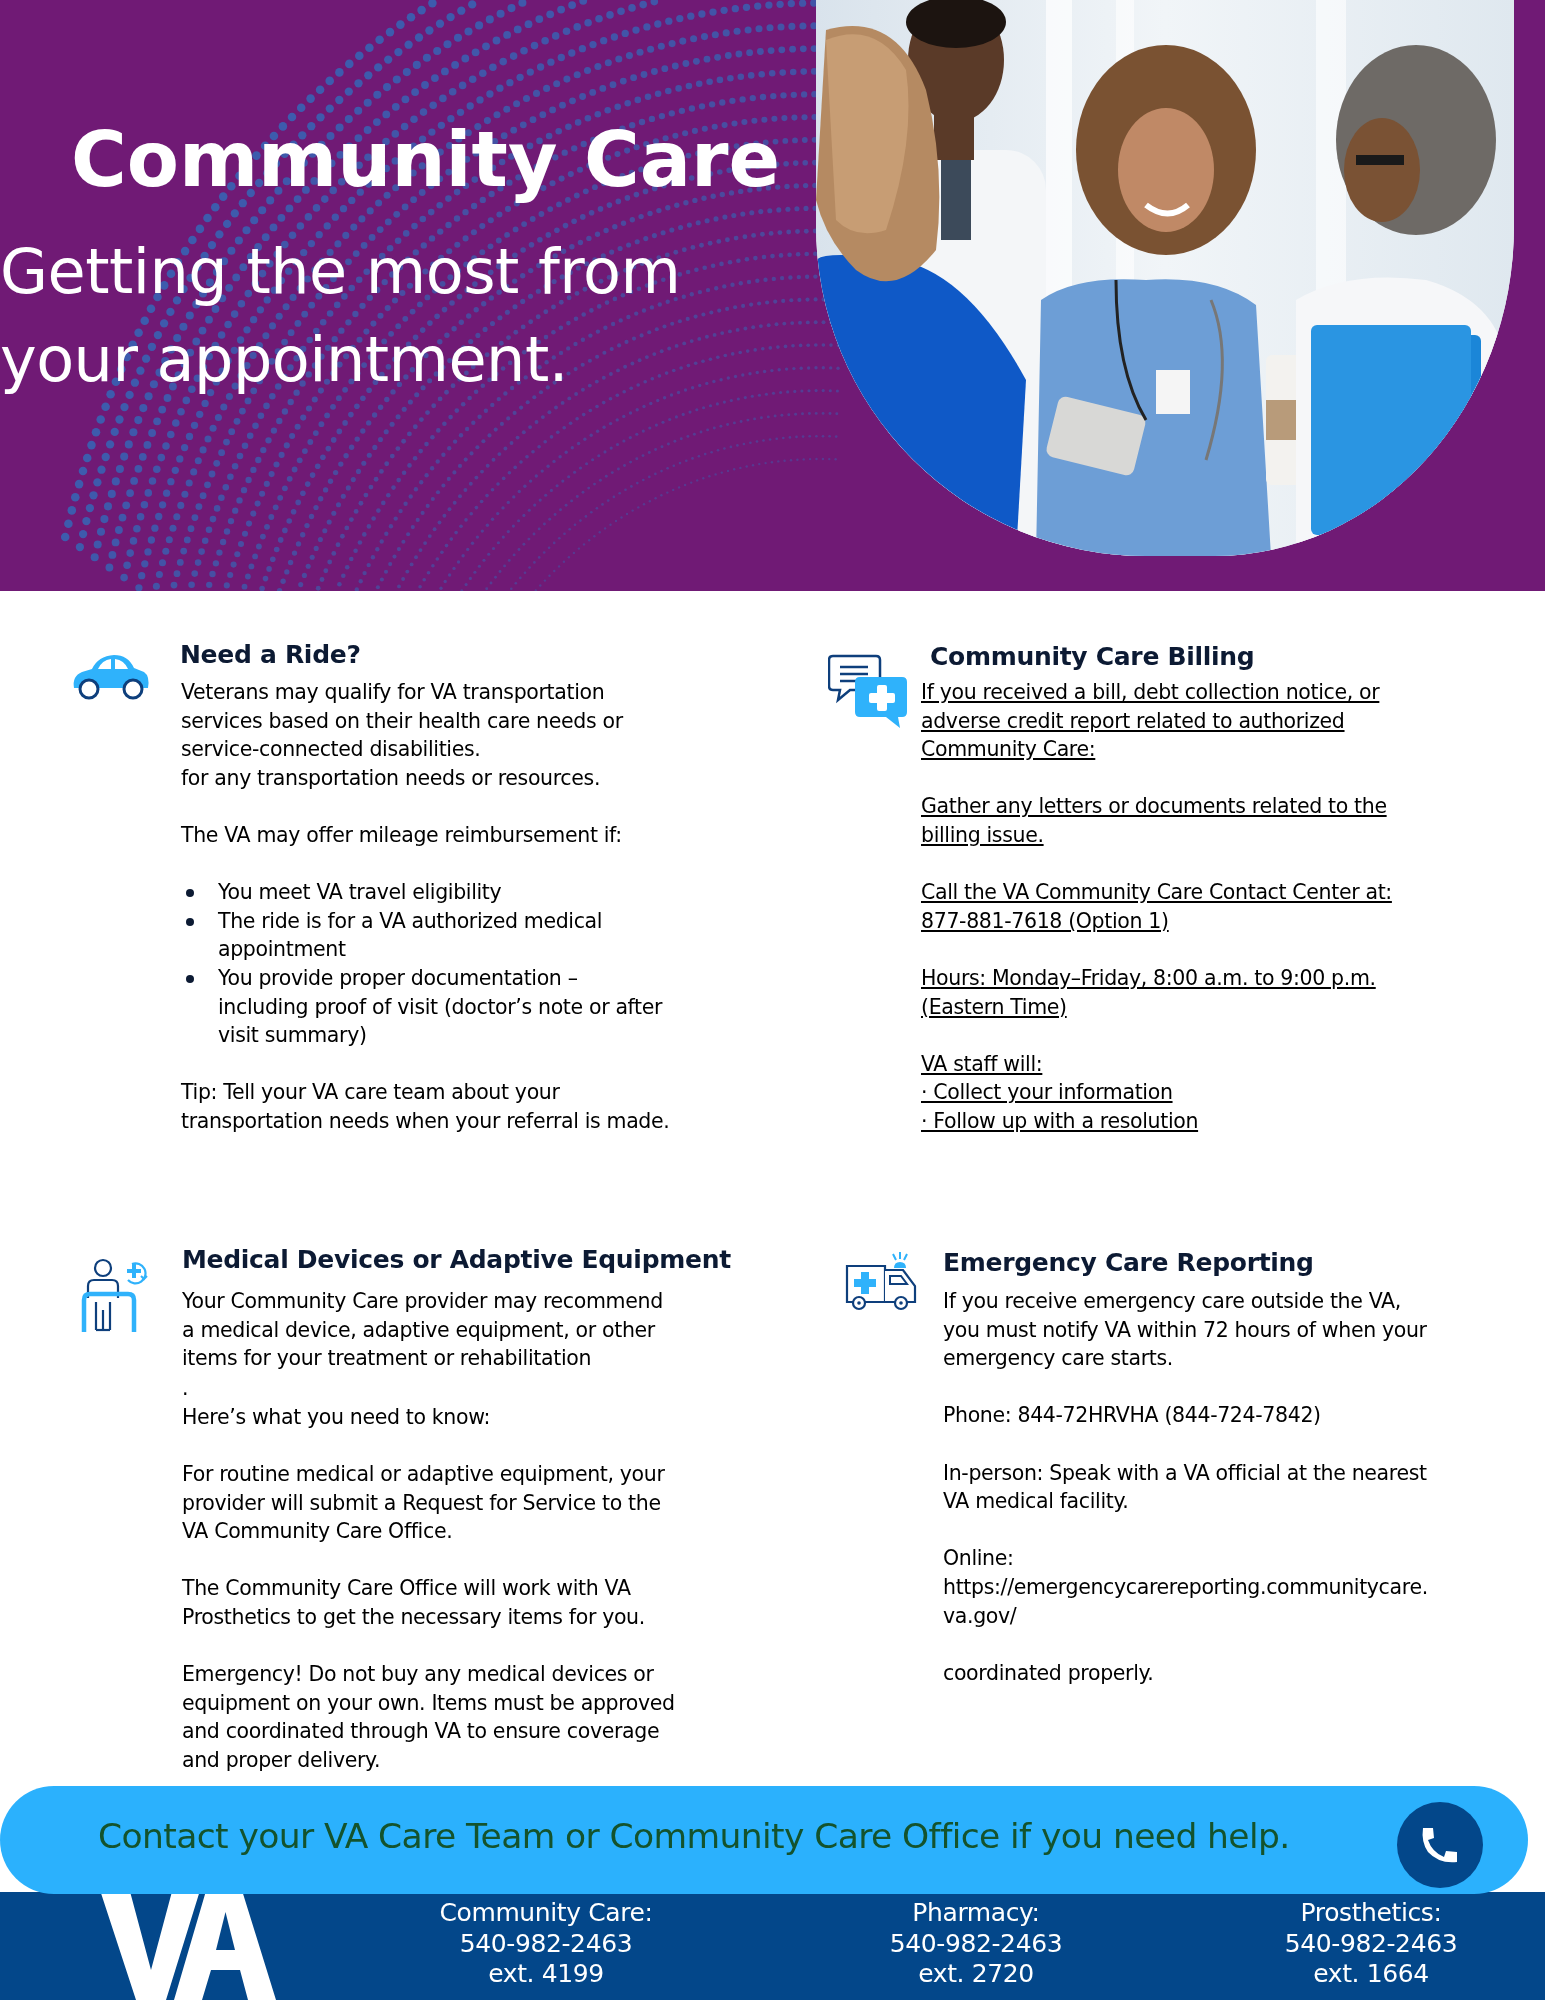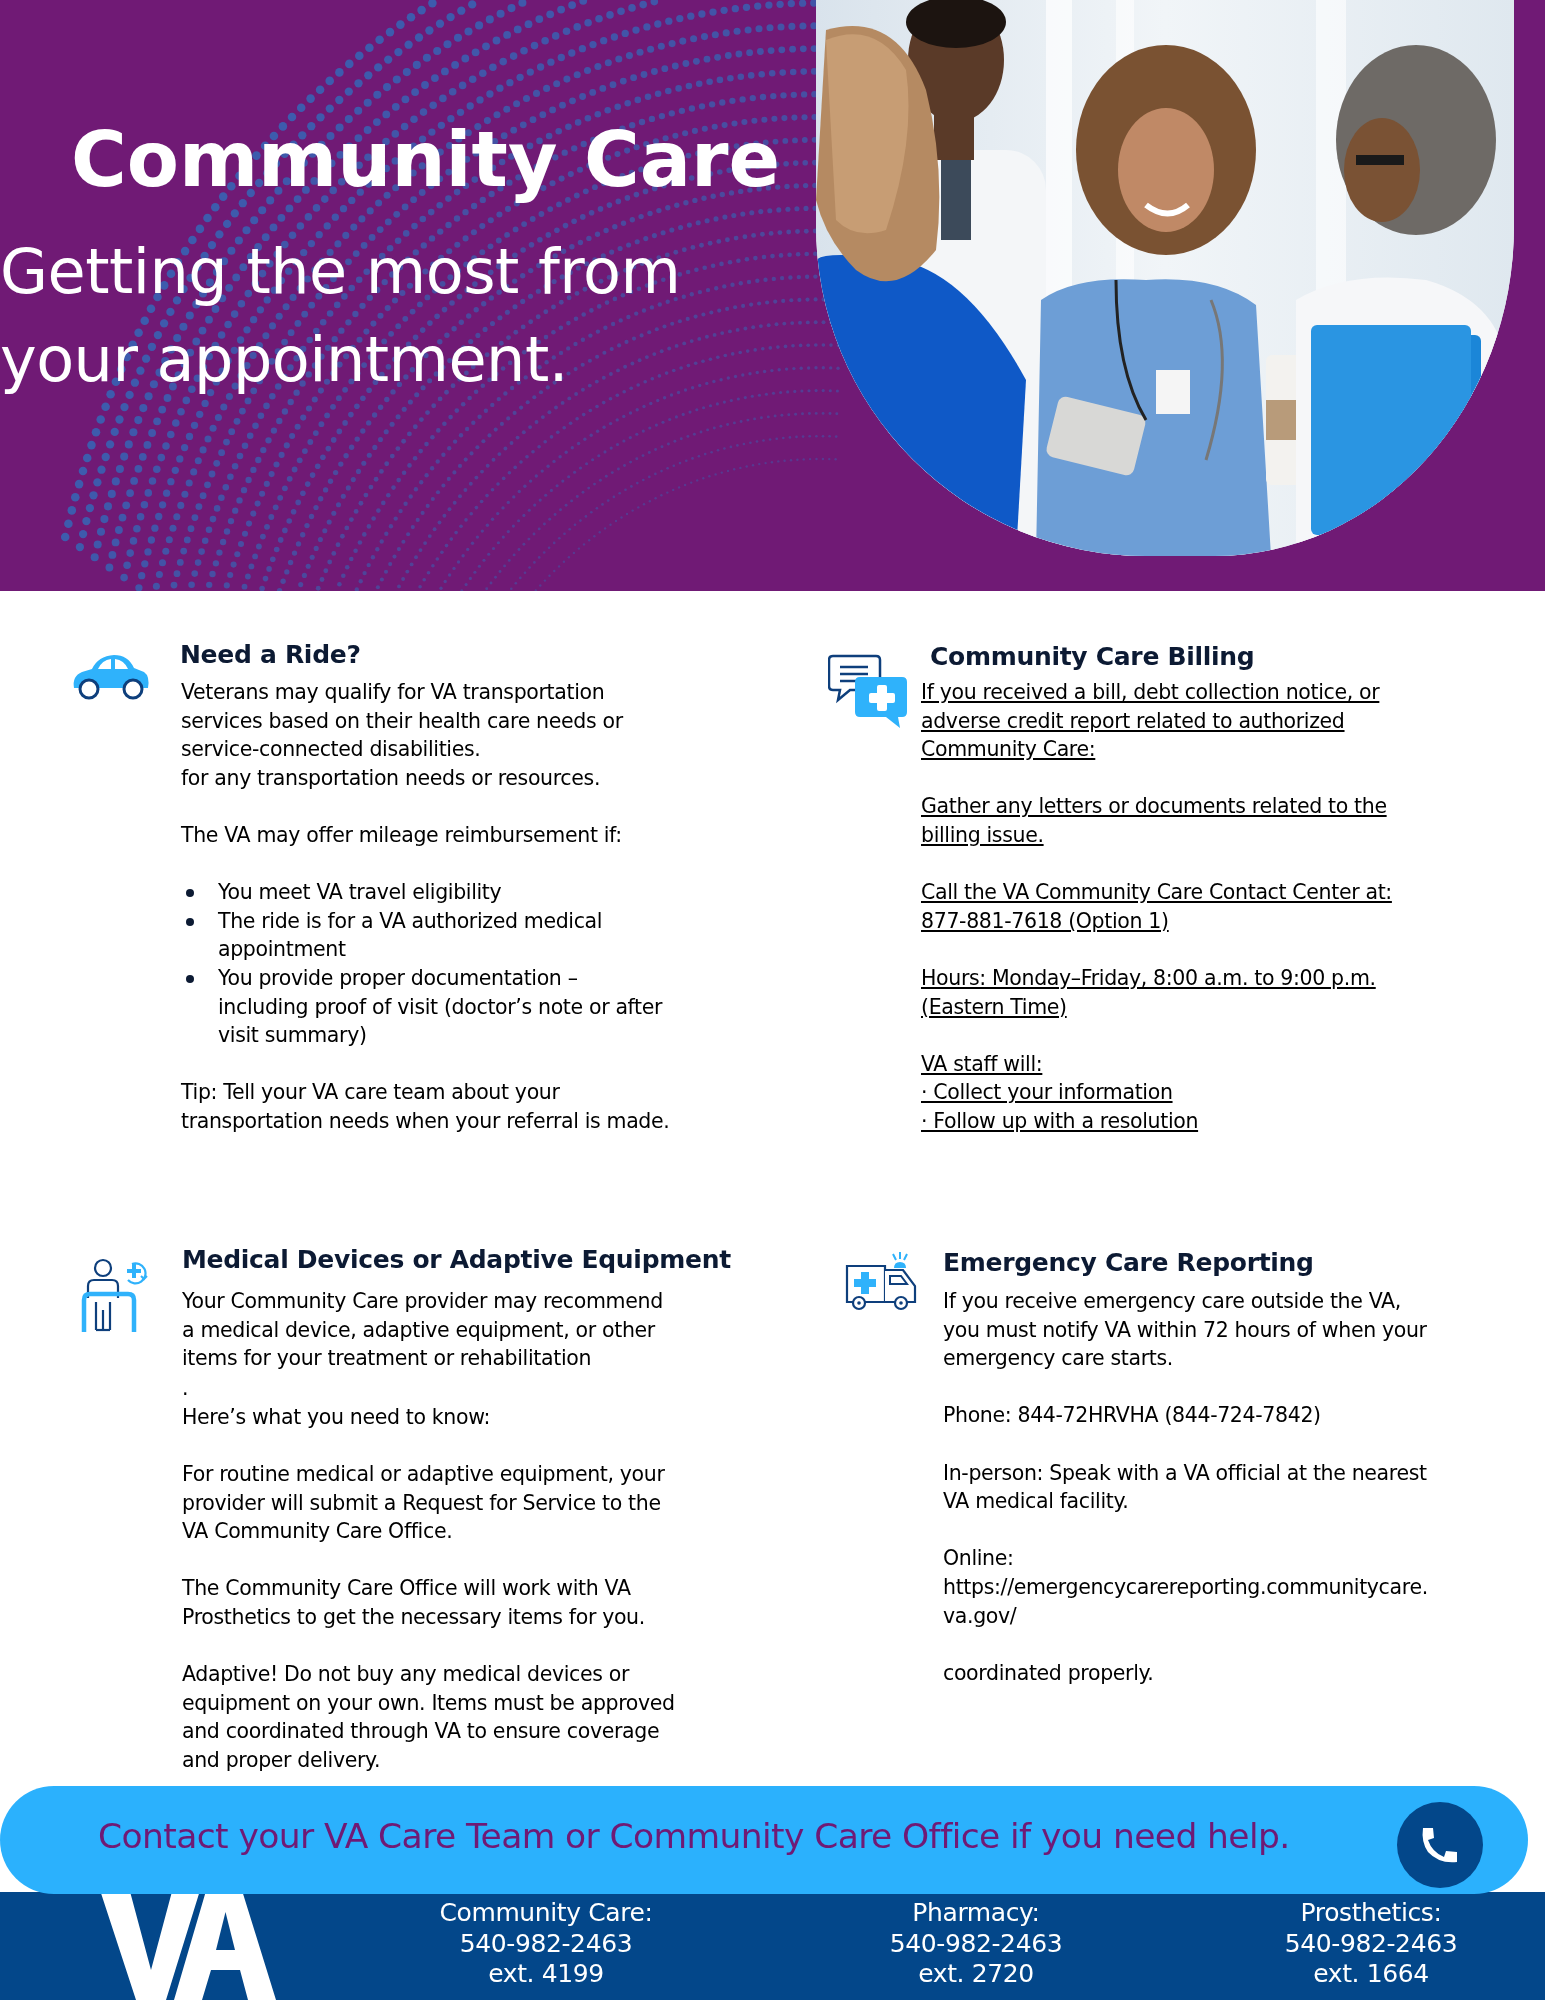--- a/index.html
+++ b/index.html
@@ -56,21 +56,21 @@
       width: 8px; height: 8px; border-radius: 50%; background: #0c1a33;
     }
 
     
     .contact-bar {
       position: absolute; left: 0; top: 1786px; width: 1528px; height: 108px;
       background: #2bb1fd; border-radius: 54px;
     }
     .contact-text {
       position: absolute; left: 98px; top: 30px; white-space: nowrap;
-      font-family: "DejaVu Sans", sans-serif; font-size: 34.5px; color: #701a75;
+      font-family: "DejaVu Sans", sans-serif; font-size: 34.5px; color: #14532d;
       letter-spacing: -0.6px;
     }
     .phone-btn {
       position: absolute; left: 1397px; top: 16px; width: 86px; height: 86px;
       border-radius: 50%; background: #03478a;
       display: flex; align-items: center; justify-content: center;
     }
 
     
     .footer {
@@ -2043,21 +2043,21 @@
     <p style="line-height:30px;">.</p>
     <p>Here’s what you need to know:</p>
     <div class="gap"></div>
     <p>For routine medical or adaptive equipment, your</p>
     <p>provider will submit a Request for Service to the</p>
     <p>VA Community Care Office.</p>
     <div class="gap"></div>
     <p>The Community Care Office will work with VA</p>
     <p>Prosthetics to get the necessary items for you.</p>
     <div class="gap"></div>
-    <p>Adaptive! Do not buy any medical devices or</p>
+    <p>Emergency! Do not buy any medical devices or</p>
     <p>equipment on your own. Items must be approved</p>
     <p>and coordinated through VA to ensure coverage</p>
     <p>and proper delivery.</p>
   </div>
 </div>
 
 <div class="section" style="left:0;top:0;">
   <svg class="icon" style="left:845px;top:1252px;" width="78" height="60" viewBox="0 0 78 60" xmlns="http://www.w3.org/2000/svg">
     <path d="M51 8 l-3 -6 M55 7 V0 M59 8 l3 -6" stroke="#2fb2fb" stroke-width="2"></path>
     <path d="M49 16 Q49 10 55 10 Q61 10 61 16 Z" fill="#2fb2fb"></path>

